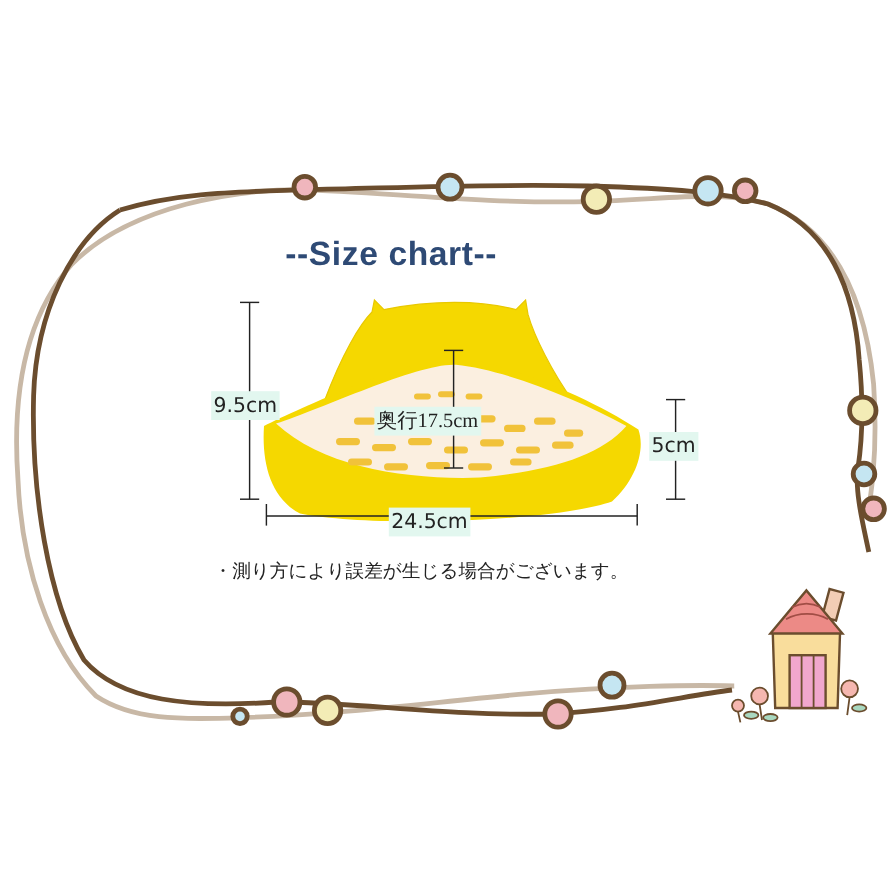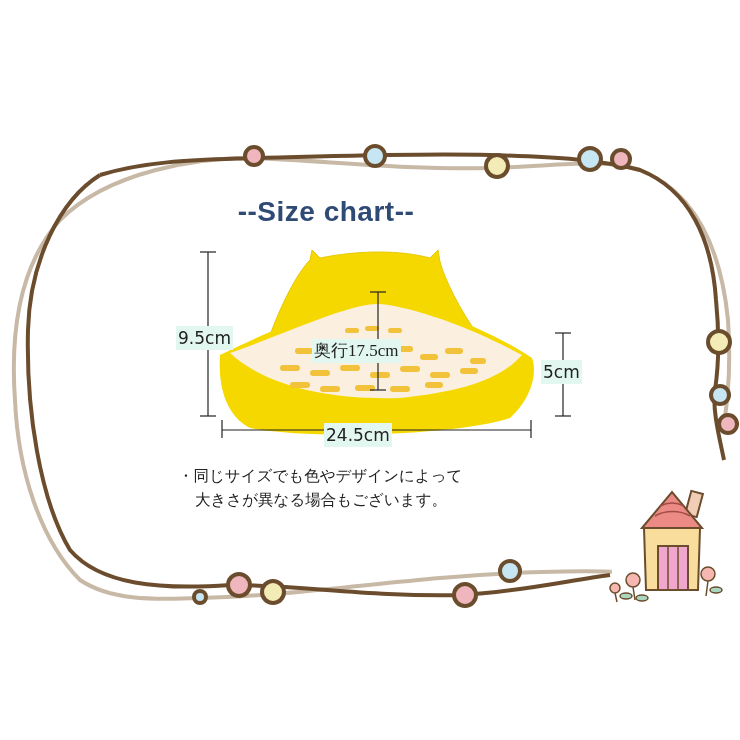--- a/index.html
+++ b/index.html
@@ -99,22 +99,21 @@
   </g>
 </svg>
 
 <div class="label" style="left:176px; top:326px;">9.5cm</div>
 <div class="label" style="left:312px; top:339px;font-family:Liberation Serif, serif;">奥行17.5cm</div>
 <div class="label" style="left:541px; top:360px;">5cm</div>
 <div class="label" style="left:324px; top:423px;">24.5cm</div>
 
 <div class="notes">
   <div class="note">
-    <span>・</span><span>同じサイズでも色やデザインによって</span>
-    <span class="indent">大きさが異なる場合もございます。</span>
+    <span>・</span><span>測り方により誤差が生じる場合がございます。</span>
   </div>
 </div>
 
 <svg class="house-svg" viewBox="0 0 130 130">
   <path d="M62,8 C80,5 105,30 112,60 C120,100 110,128 70,128 C25,128 10,110 12,90 C14,60 40,12 62,8 Z" fill="#ffffff"></path>
   <rect x="88" y="14" width="12" height="24" fill="#f2cdb5" stroke="#6b4d2e" stroke-width="2" transform="rotate(15 94 26)"></rect>
   <path d="M42,50 L72,14 L102,50 Z" fill="#ec8a86" stroke="#6b4d2e" stroke-width="2"></path>
   <path d="M55,38 C65,32 80,32 90,38 M60,28 C68,24 76,24 84,28" fill="none" stroke="#a14d45" stroke-width="1.5"></path>
   <path d="M44,50 L100,50 L98,112 L46,112 Z" fill="#f9dd9c" stroke="#6b4d2e" stroke-width="2"></path>
   <rect x="58" y="68" width="30" height="44" fill="#f1a7cd" stroke="#6b4d2e" stroke-width="2"></rect>

